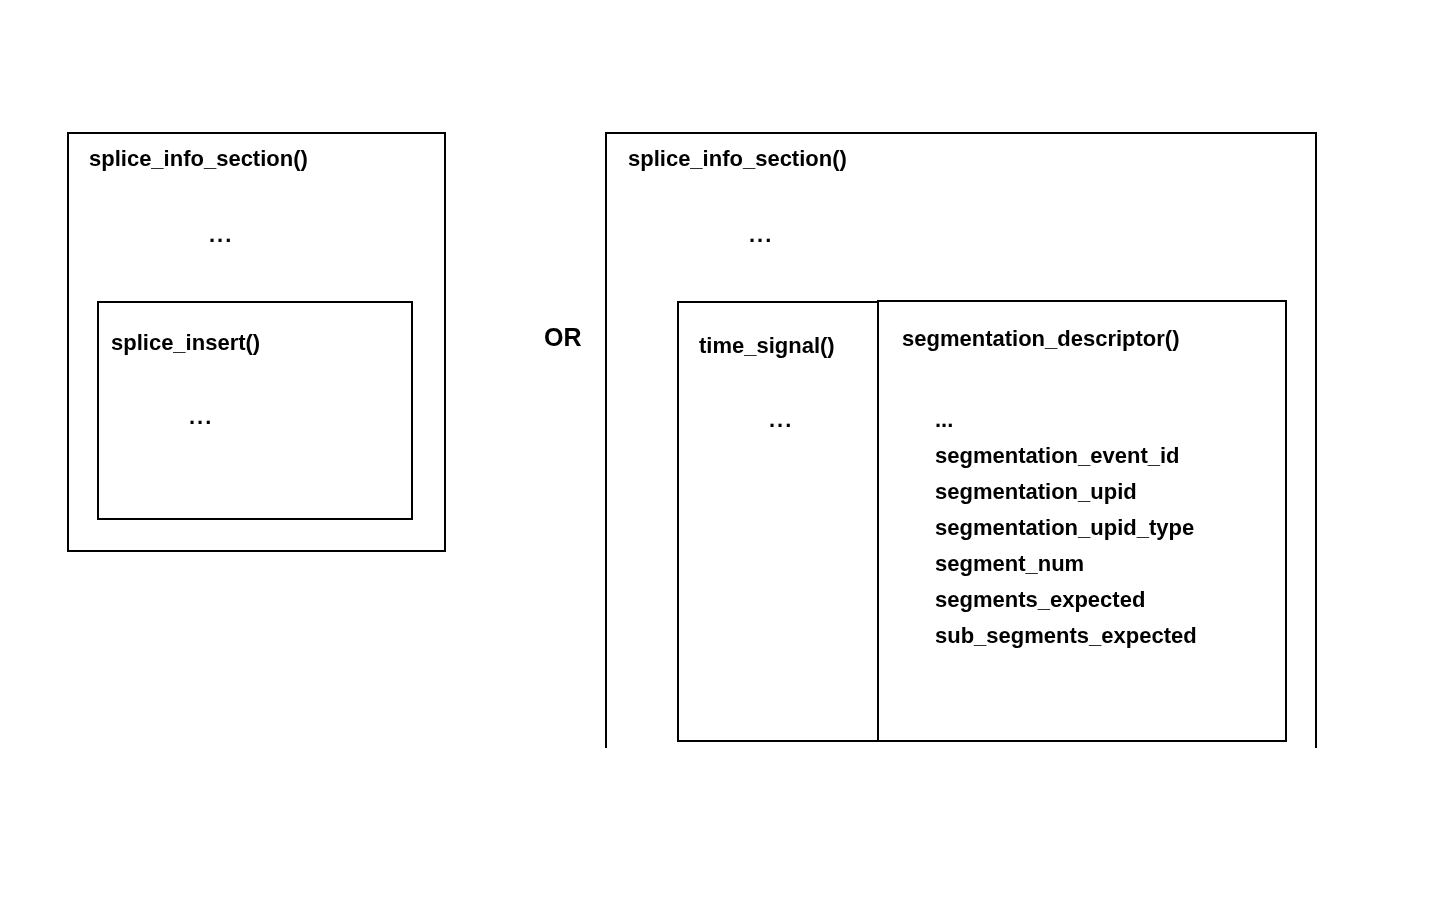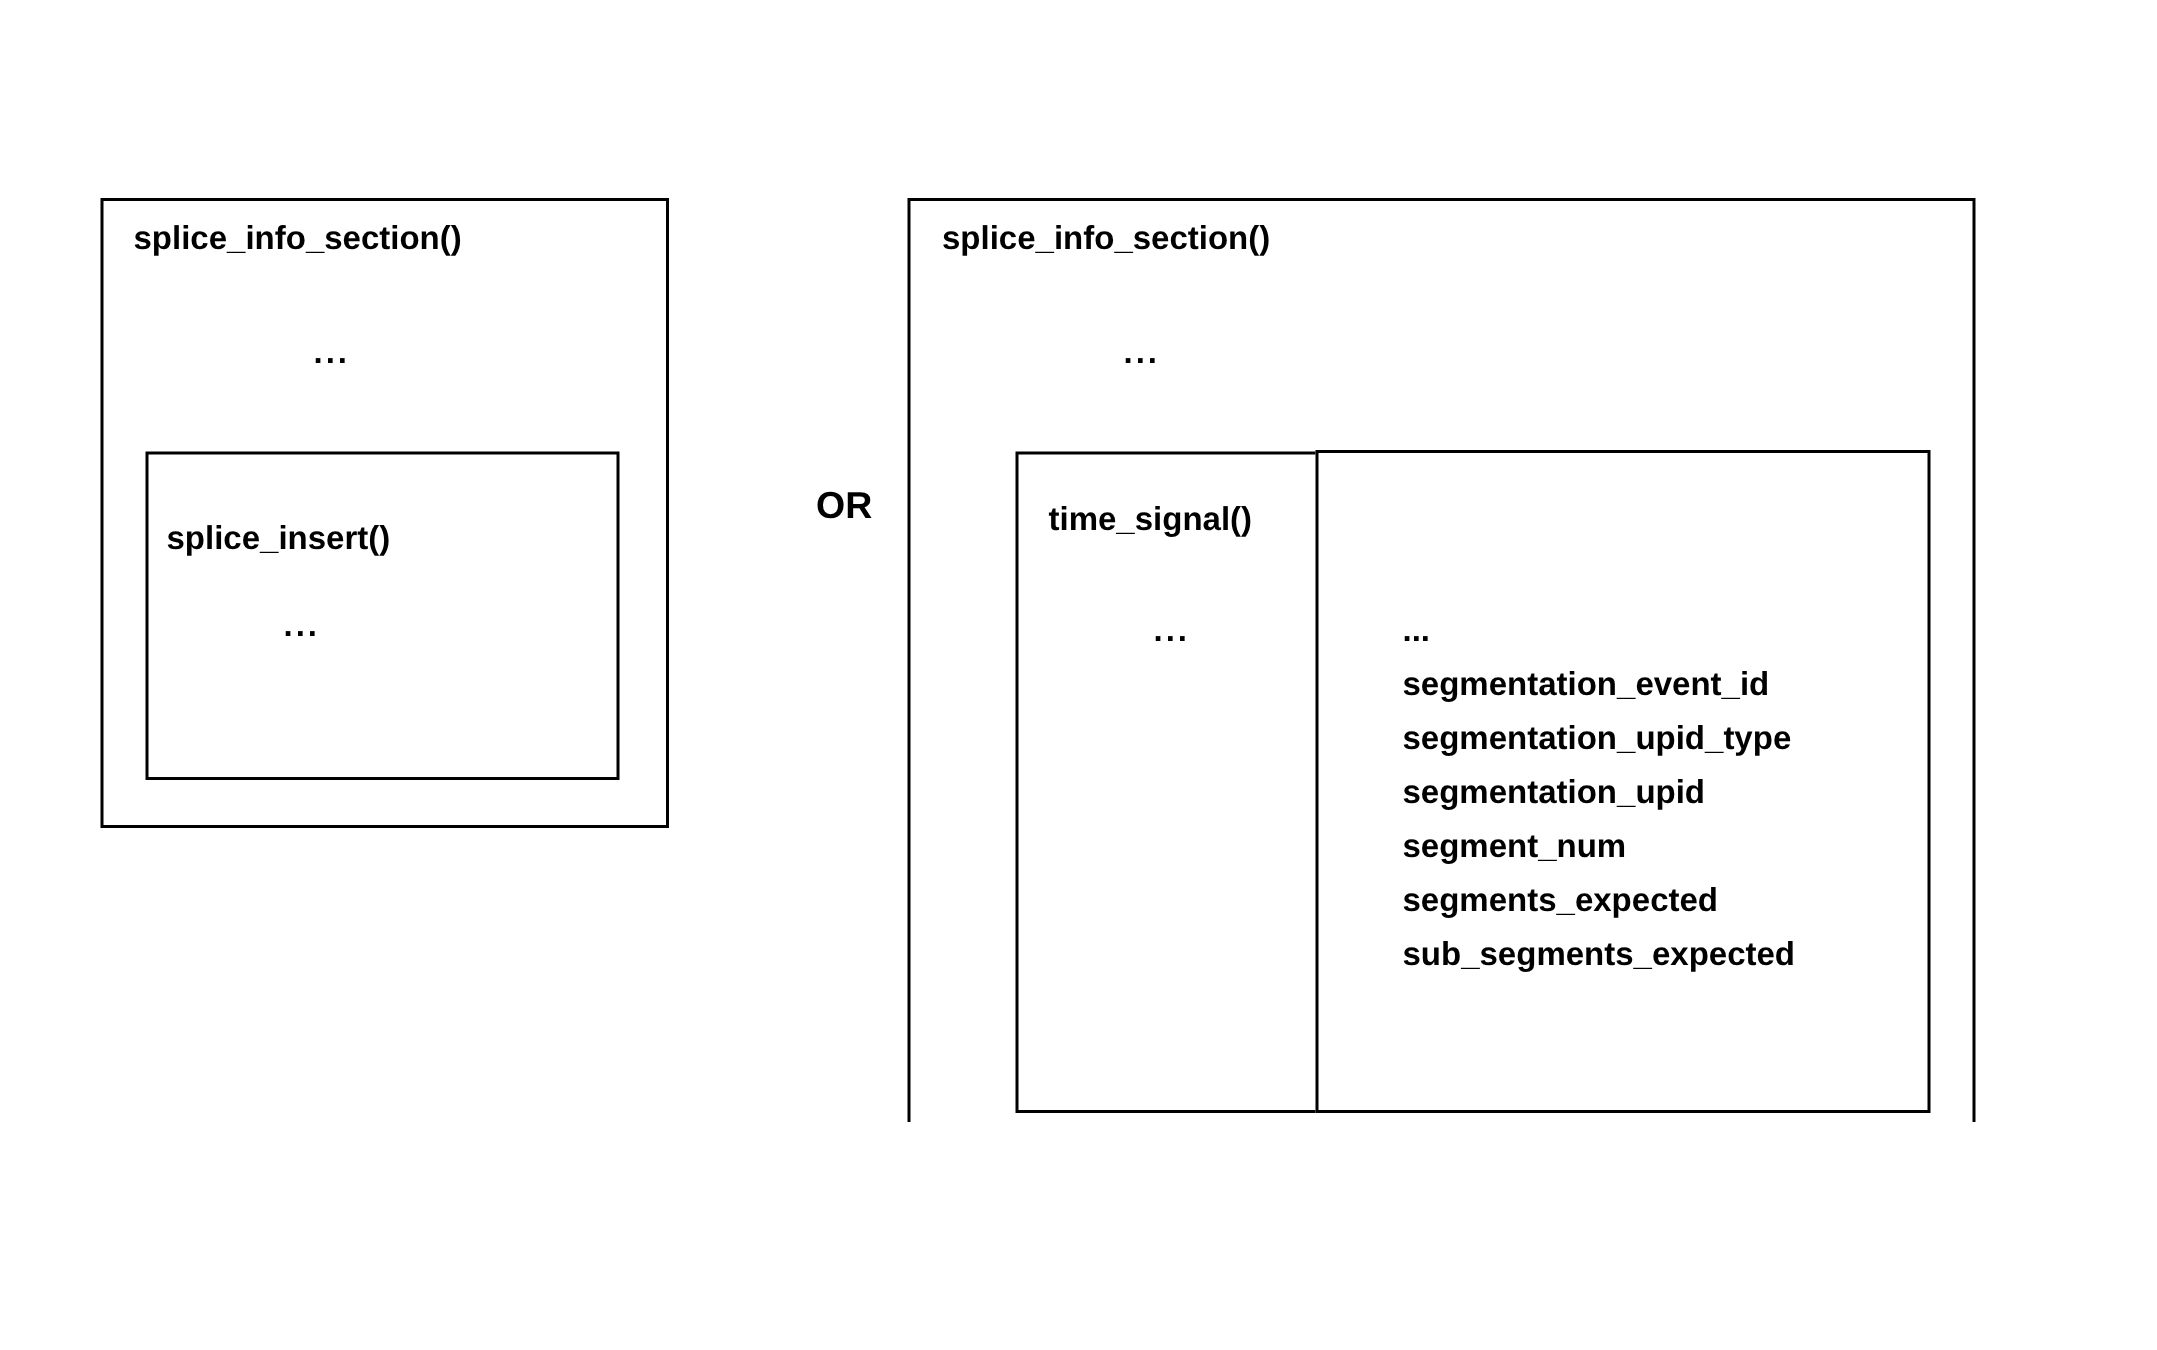--- a/index.html
+++ b/index.html
@@ -46,21 +46,21 @@
     font-size: 25px;
     line-height: 30px;
     margin-left: 48px;
   }
 
   
   .left-outer { left: 67px; top: 132px; width: 379px; height: 420px; }
   .left-outer > .box-title { left: 20px; top: 12px; }
   .left-outer > .ellipsis { left: 140px; top: 90px; }
   .splice-insert { left: 28px; top: 167px; width: 316px; height: 219px; }
-  .splice-insert > .box-title { left: 12px; top: 27px; margin-top: 16px; }
+  .splice-insert > .box-title { left: 12px; top: 27px; }
   .splice-insert > .ellipsis { left: 90px; top: 103px; }
 
   
   .right-outer { left: 605px; top: 132px; width: 712px; height: 634px; }
   .right-outer > .box-title { left: 21px; top: 12px; }
   .right-outer > .ellipsis { left: 142px; top: 90px; }
   .time-signal { left: 26px; top: 167px; width: 217px; height: 441px; margin-left: 44px; }
   .time-signal > .box-title { left: 20px; top: 30px; }
   .time-signal > .ellipsis { left: 90px; top: 106px; }
   .seg-desc { left: 270px; top: 166px; width: 410px; height: 442px; }
@@ -96,25 +96,26 @@
   <div class="box right-outer">
     <div class="box-title">splice_info_section()</div>
     <div class="ellipsis">...</div>
 
     <div class="box time-signal">
       <div class="box-title">time_signal()</div>
       <div class="ellipsis">...</div>
     </div>
 
     <div class="box seg-desc">
+      <div class="box-title">segmentation_descriptor()</div>
       <div class="field-list">
         <div class="field">...</div>
         <div class="field">segmentation_event_id</div>
+        <div class="field">segmentation_upid</div>
         <div class="field">segmentation_upid_type</div>
-        <div class="field">segmentation_upid</div>
         <div class="field">segment_num</div>
         <div class="field">segments_expected</div>
         <div class="field">sub_segments_expected</div>
       </div>
     </div>
   </div>
 
 </div>
 
 </body></html>

